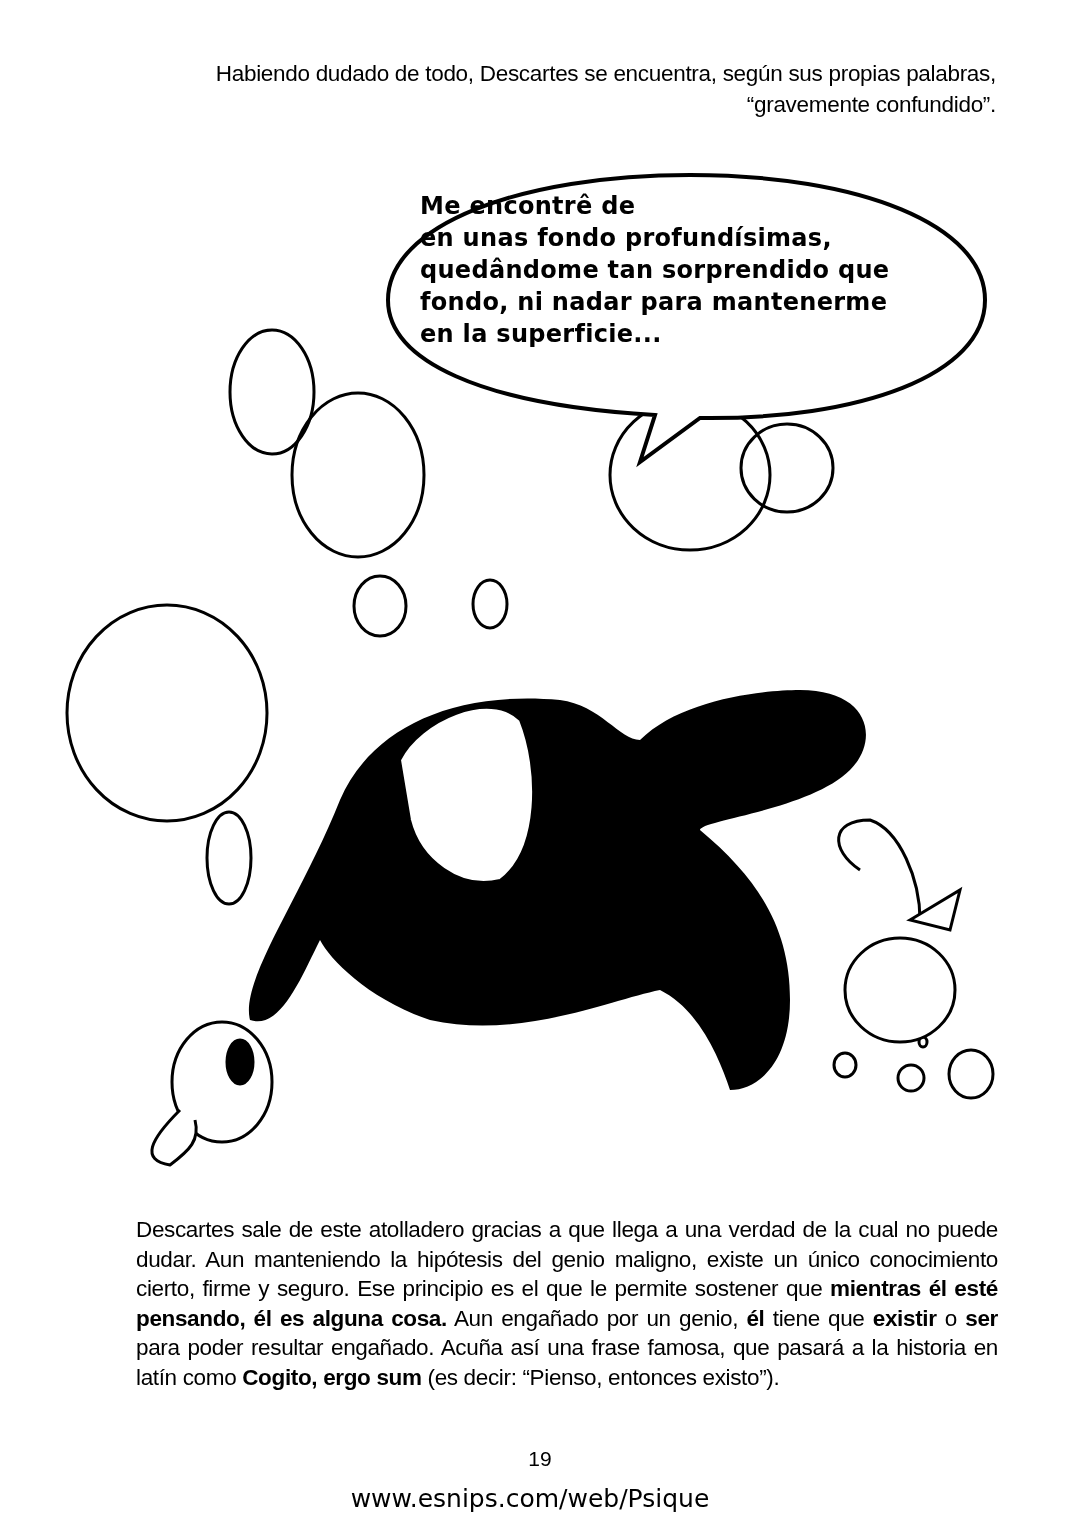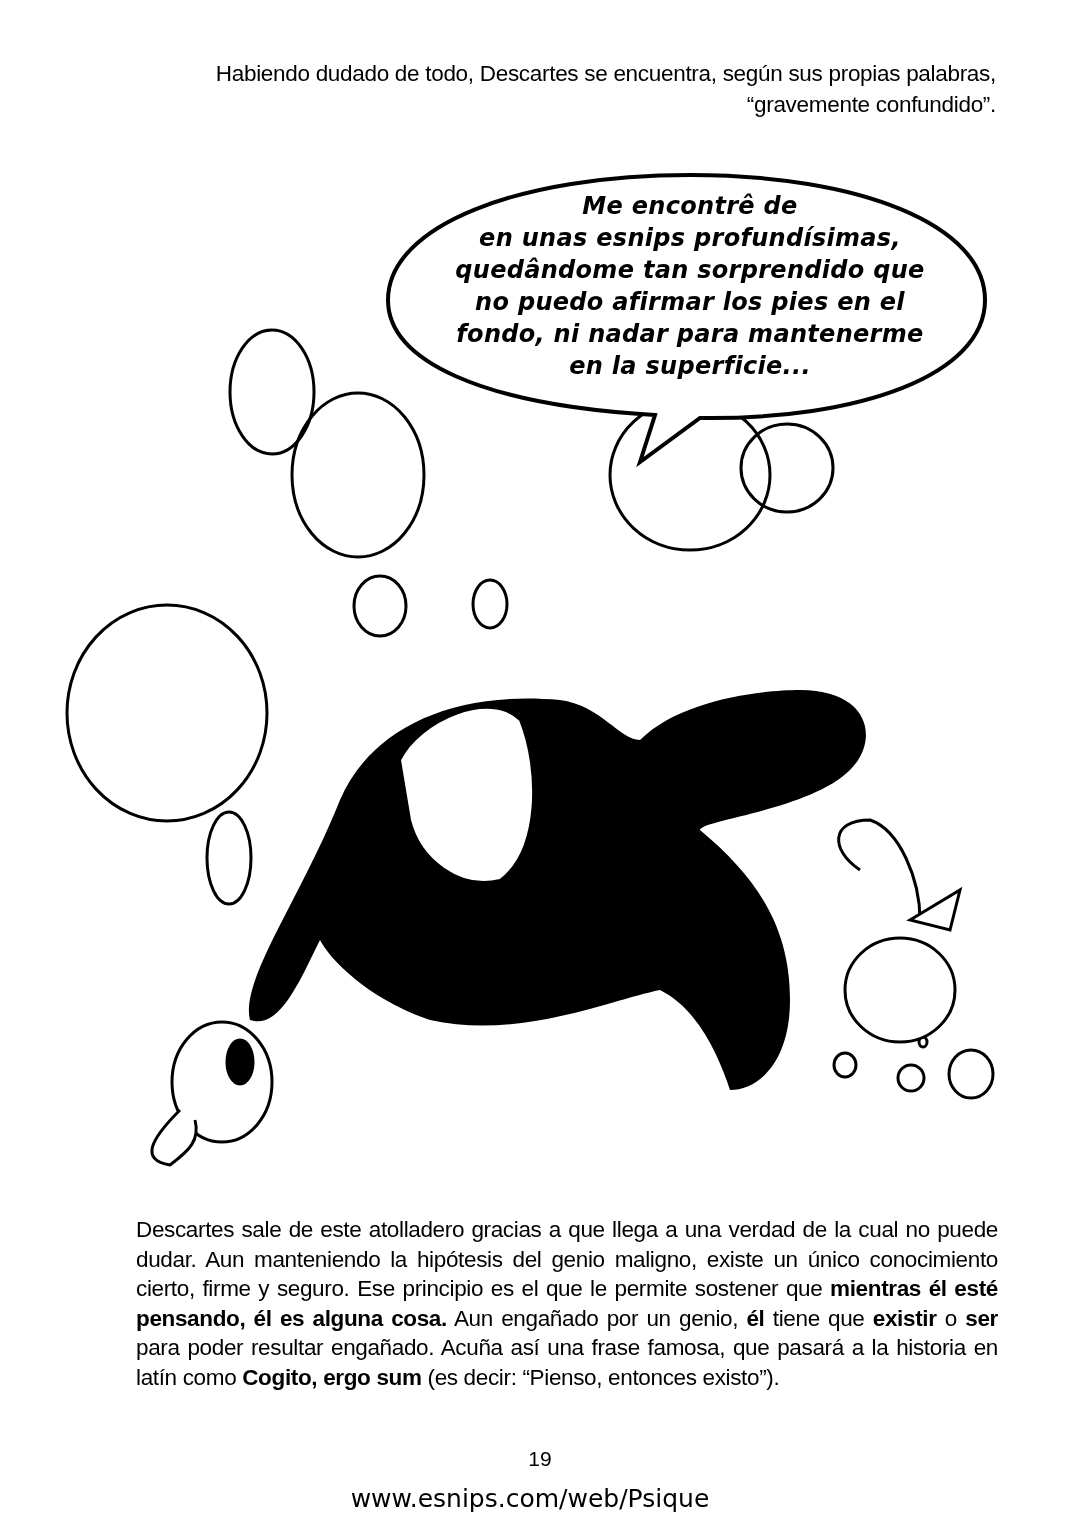--- a/index.html
+++ b/index.html
@@ -1,19 +1,19 @@
 <!DOCTYPE html>
 <html><head>
 <meta charset="utf-8">
 <style>
   html, body { margin:0; padding:0; background:#ffffff; }
   body { width:1080px; height:1539px; position:relative; overflow:hidden; color:#000; font-family:"Liberation Sans", sans-serif; }
   .intro { position:absolute; left:136px; top:58px; width:860px; font-size:22.5px; line-height:31px; letter-spacing:-0.3px;text-align:right; }
   .illus { position:absolute; left:0; top:0; width:1080px; height:1539px; }
-  .bubble-text { position:absolute; left:420px; top:190px; width:540px; text-align:center; font-family:"DejaVu Sans", sans-serif; font-style:italic; font-size:24px; line-height:32px; font-weight:bold; letter-spacing:0.3px; }
+  .bubble-text { position:absolute; left:420px; top:190px; width:540px; font-family:"DejaVu Sans", sans-serif; font-size:24px; line-height:32px; font-weight:bold; letter-spacing:0.3px; }
   .body-text { position:absolute; left:136px; top:1215px; width:862px; font-size:22.5px; line-height:29.6px; letter-spacing:-0.35px; text-align:justify; }
   .body-text b { font-weight:bold; }
   .page-num { position:absolute; left:0; width:1080px; top:1447px; text-align:center; font-size:21px; }
   .footer-url { position:absolute; left:0; width:1060px; top:1484px; text-align:center; font-size:25px; font-family:"DejaVu Sans", sans-serif; }
 </style>
 </head>
 <body>
 
 <div class="intro">Habiendo dudado de todo, Descartes se encuentra, según sus propias palabras, “gravemente confundido”.</div>
 
@@ -52,23 +52,22 @@
 
   <g fill="#fff" stroke="#000" stroke-width="3">
     <ellipse cx="900" cy="990" rx="55" ry="52"></ellipse>
     <path d="M 860 870 C 830 850 830 820 870 820 C 900 830 920 880 920 920"></path>
     <path d="M 910 920 L 960 890 L 950 930 Z"></path>
   </g>
 </svg>
 
 <div class="bubble-text">
   <div>Me encontrê de</div>
-  <div>en unas esnips profundísimas,</div>
+  <div>en unas fondo profundísimas,</div>
   <div>quedândome tan sorprendido que</div>
-  <div>no puedo afirmar los pies en el</div>
   <div>fondo, ni nadar para mantenerme</div>
   <div>en la superficie...</div>
 </div>
 
 <div class="body-text"><span>Descartes sale de este atolladero gracias a que llega a una verdad de la cual no puede dudar. Aun manteniendo la hipótesis del genio maligno, existe un único conocimiento cierto, firme y seguro. Ese principio es el que le permite sostener que </span><b>mientras él esté pensando, él es alguna cosa.</b><span> Aun engañado por un genio, </span><b>él</b><span> tiene que </span><b>existir</b><span> o </span><b>ser</b><span> para poder resultar engañado. Acuña así una frase famosa, que pasará a la historia en latín como </span><b>Cogito, ergo sum</b><span> (es decir: “Pienso, entonces existo”).</span></div>
 
 <div class="page-num">19</div>
 <div class="footer-url">www.esnips.com/web/Psique</div>
 
 </body></html>

